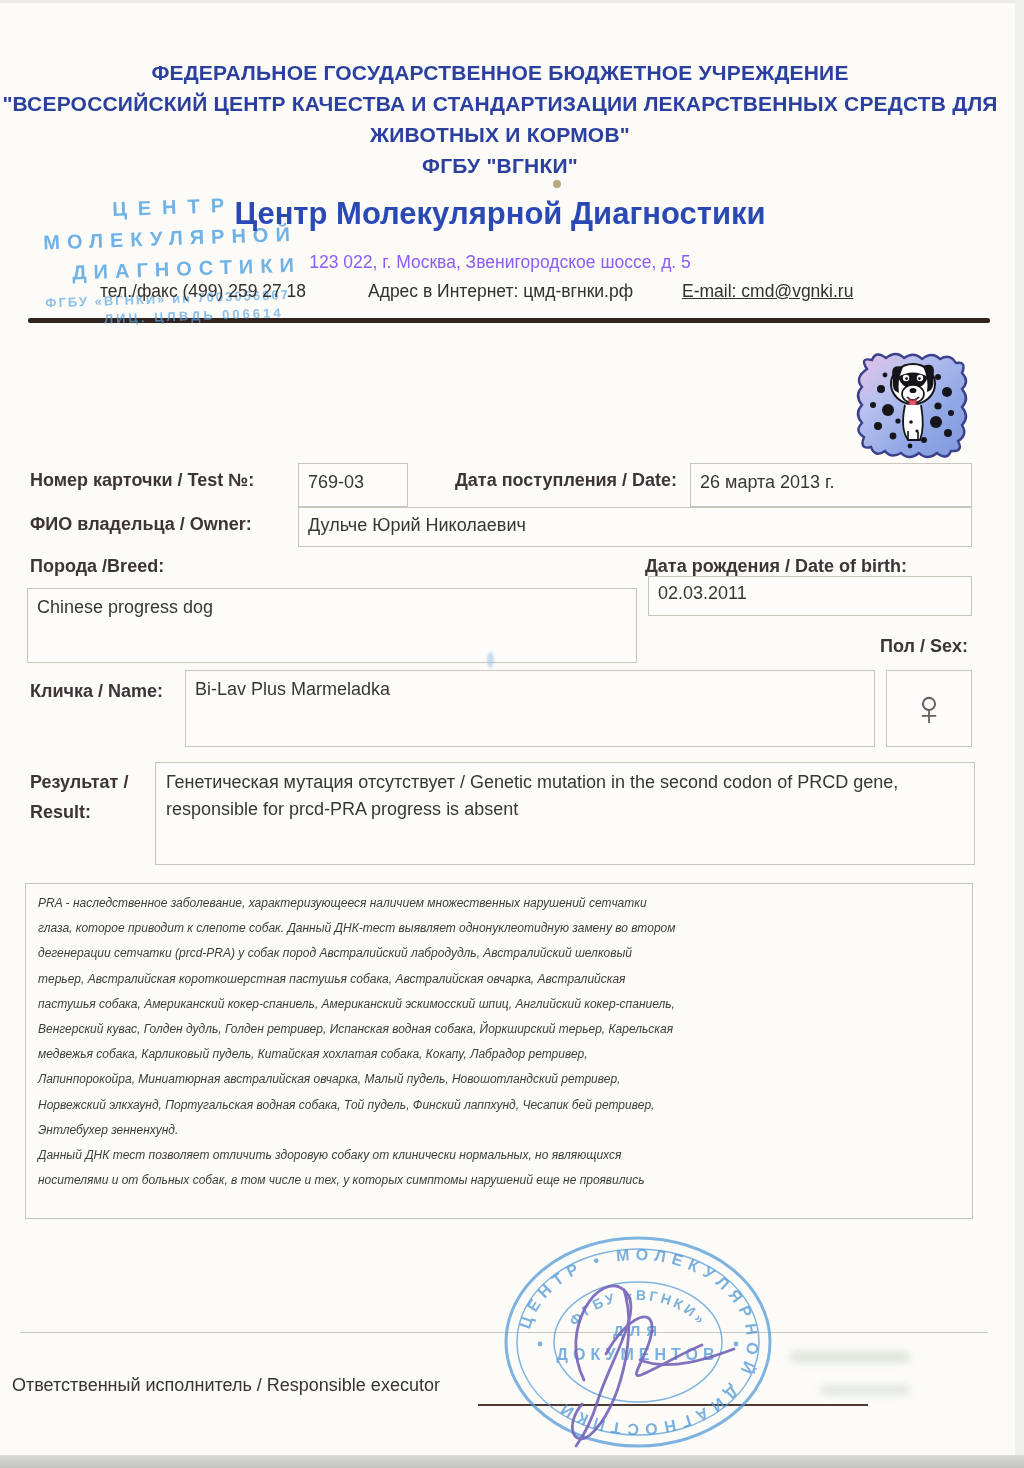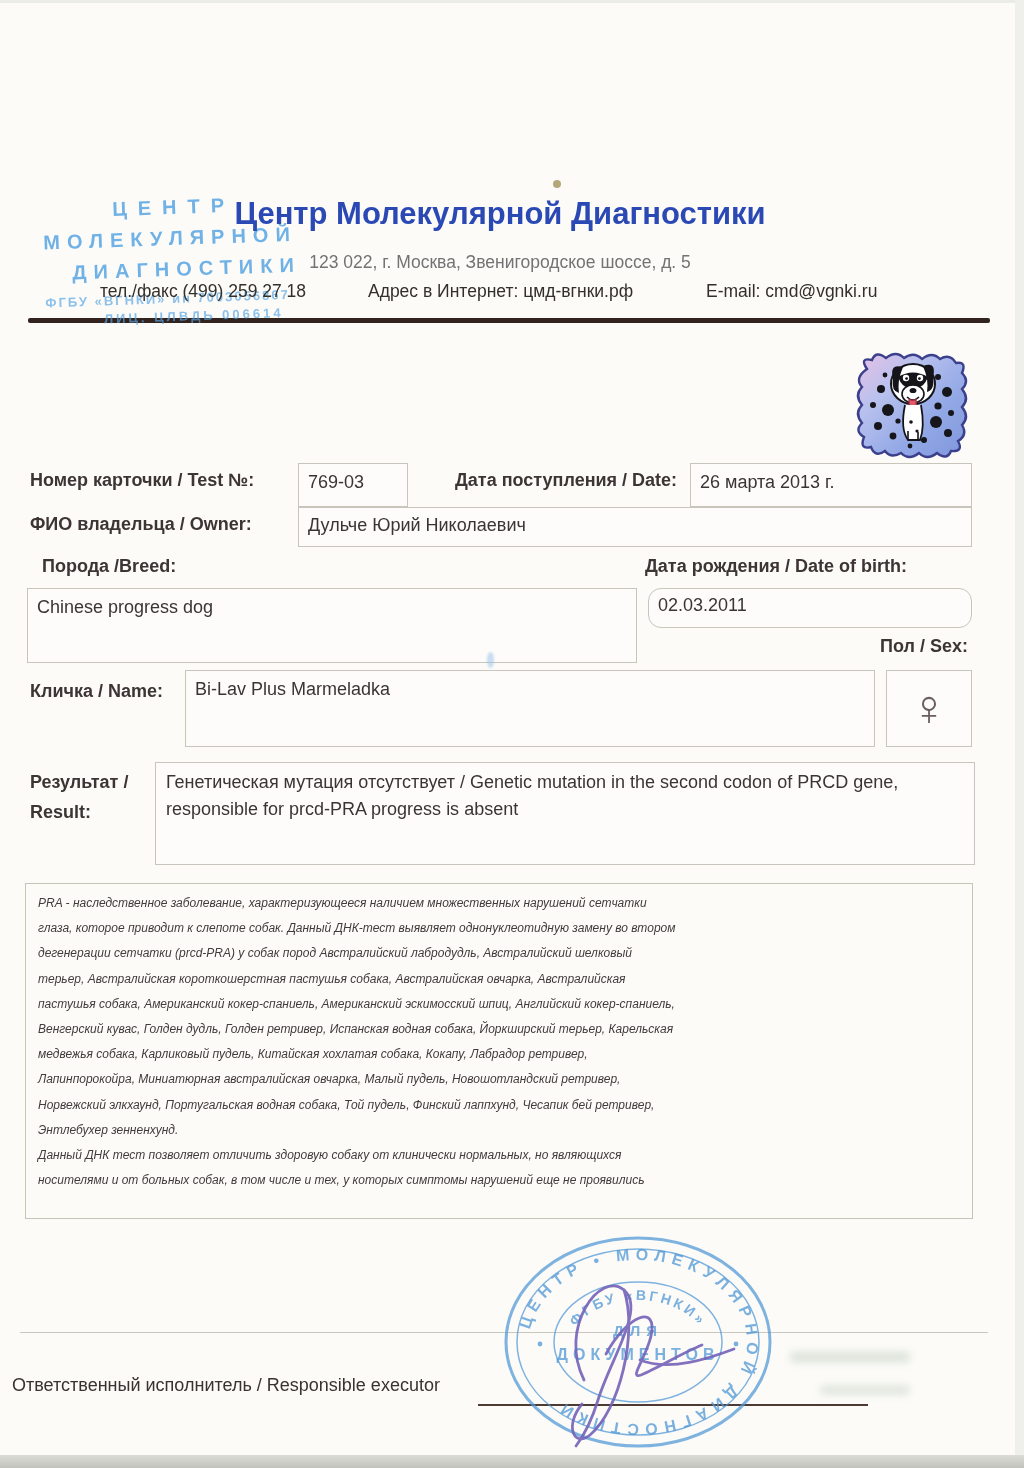--- a/index.html
+++ b/index.html
@@ -25,46 +25,46 @@
     color:#58a6e4;opacity:.85;z-index:1;}
   .st1{font-size:20px;font-weight:bold;letter-spacing:11px;margin-left:70px;}
   .st2{font-size:20px;font-weight:bold;letter-spacing:7px;margin-top:8px;}
   .st3{font-size:20px;font-weight:bold;letter-spacing:7px;margin-left:28px;margin-top:8px;}
   .st4{font-size:13px;font-weight:bold;letter-spacing:2px;margin-top:10px;opacity:.8;}
   .st5{font-size:13px;font-weight:bold;letter-spacing:3px;margin-left:58px;margin-top:3px;opacity:.8;}
 
   .cmd-title{position:absolute;left:0;top:196px;width:1000px;text-align:center;
     font-size:31px;font-weight:bold;color:#2b49b4;z-index:2;}
   .address{position:absolute;left:0;top:252px;width:1000px;text-align:center;
-    font-size:17.5px;color:#737373;z-index:2;}
+    font-size:17.5px;color:#8b5cf6;z-index:2;}
   .contact{position:absolute;top:281px;font-size:17.5px;color:#33302c;z-index:2;}
-  .phone{left:100px;} .web{left:368px;} .email{left:706px;}
+  .phone{left:100px;} .web{left:368px;} .email{left:682px;text-decoration:underline;}
 
   .rule{position:absolute;left:28px;top:318px;width:962px;height:5px;background:#33231e;border-radius:2px;}
 
   
   .test-title{position:absolute;left:40px;top:352px;z-index:1;}
   .tt{font-size:21px;font-weight:bold;font-style:italic;color:#2b4795;
     line-height:37px;text-decoration:underline;text-decoration-thickness:2px;text-underline-offset:4px;
     letter-spacing:.2px;}
 
   .dog-stamp{position:absolute;left:851px;top:347px;}
 
   
   .lbl{position:absolute;font-size:18px;font-weight:bold;color:#3d3434;white-space:nowrap;}
   .box{position:absolute;border:1.5px solid #c7c5bc;background:rgba(255,255,255,.4);
     font-size:18px;color:#3a3533;}
   .box .v{padding:8px 0 0 9px;white-space:nowrap;}
   .lbl-testno{left:30px;top:470px;} .box-testno{left:298px;top:463px;width:108px;height:42px;}
   .lbl-date{left:455px;top:470px;}  .box-date{left:690px;top:463px;width:280px;height:42px;}
   .lbl-owner{left:30px;top:514px;}  .box-owner{left:298px;top:507px;width:672px;height:38px;}
   .box-owner .v{padding-top:7px;}
-  .lbl-breed{left:30px;top:556px;margin-left:12px;}  .lbl-birth{left:645px;top:556px;}
+  .lbl-breed{left:30px;top:556px;}  .lbl-birth{left:645px;top:556px;}
   .box-breed{left:27px;top:588px;width:608px;height:73px;}
-  .box-birth{left:648px;top:588px;width:322px;height:38px;border-radius:13px;}
+  .box-birth{left:648px;top:576px;width:322px;height:38px;}
   .box-birth .v{padding-top:6px;}
   .lbl-sex{left:868px;top:636px;width:100px;text-align:right;}
   .lbl-name{left:30px;top:681px;}
   .box-name{left:185px;top:670px;width:688px;height:75px;}
   .box-sex{left:886px;top:670px;width:84px;height:75px;text-align:center;}
   .sex-glyph{font-size:50px;line-height:75px;color:#6a5e62;font-weight:400;}
   .lbl-result{left:30px;top:767px;line-height:30px;}
   .box-result{left:155px;top:762px;width:818px;height:101px;}
   .box-result .v{padding:6px 0 0 10px;line-height:27px;}
   .res-line{white-space:nowrap;}
@@ -87,20 +87,26 @@
 </style>
 </head>
 <body>
 
 <div class="page">
 
   <div class="edge-top"></div>
   <div class="edge-right"></div>
   <div class="edge-bottom"></div>
 
+  <div class="org-header">
+      <div class="org-line">ФЕДЕРАЛЬНОЕ ГОСУДАРСТВЕННОЕ БЮДЖЕТНОЕ УЧРЕЖДЕНИЕ</div>
+      <div class="org-line">"ВСЕРОССИЙСКИЙ ЦЕНТР КАЧЕСТВА И СТАНДАРТИЗАЦИИ ЛЕКАРСТВЕННЫХ СРЕДСТВ ДЛЯ</div>
+      <div class="org-line">ЖИВОТНЫХ И КОРМОВ"</div>
+      <div class="org-line">ФГБУ "ВГНКИ"</div>
+    </div>
   <div class="dot-olive"></div>
 
   <div class="stamp-top">
     <div class="st1">ЦЕНТР</div>
     <div class="st2">МОЛЕКУЛЯРНОЙ</div>
     <div class="st3">ДИАГНОСТИКИ</div>
     <div class="st4">ФГБУ «ВГНКИ»   ин 7003056867</div>
     <div class="st5">ЛИЦ.  ЦЛВДЬ 006614</div>
   </div>
 

